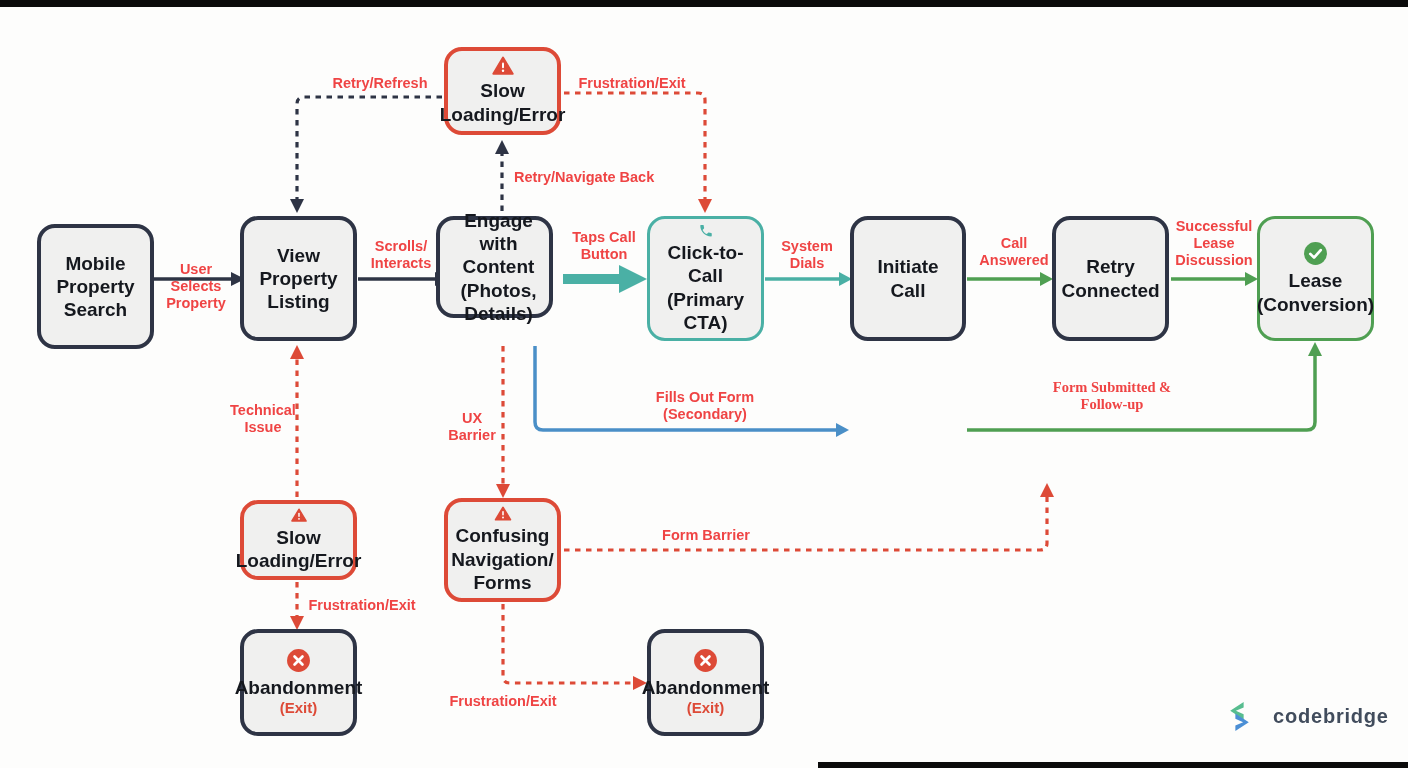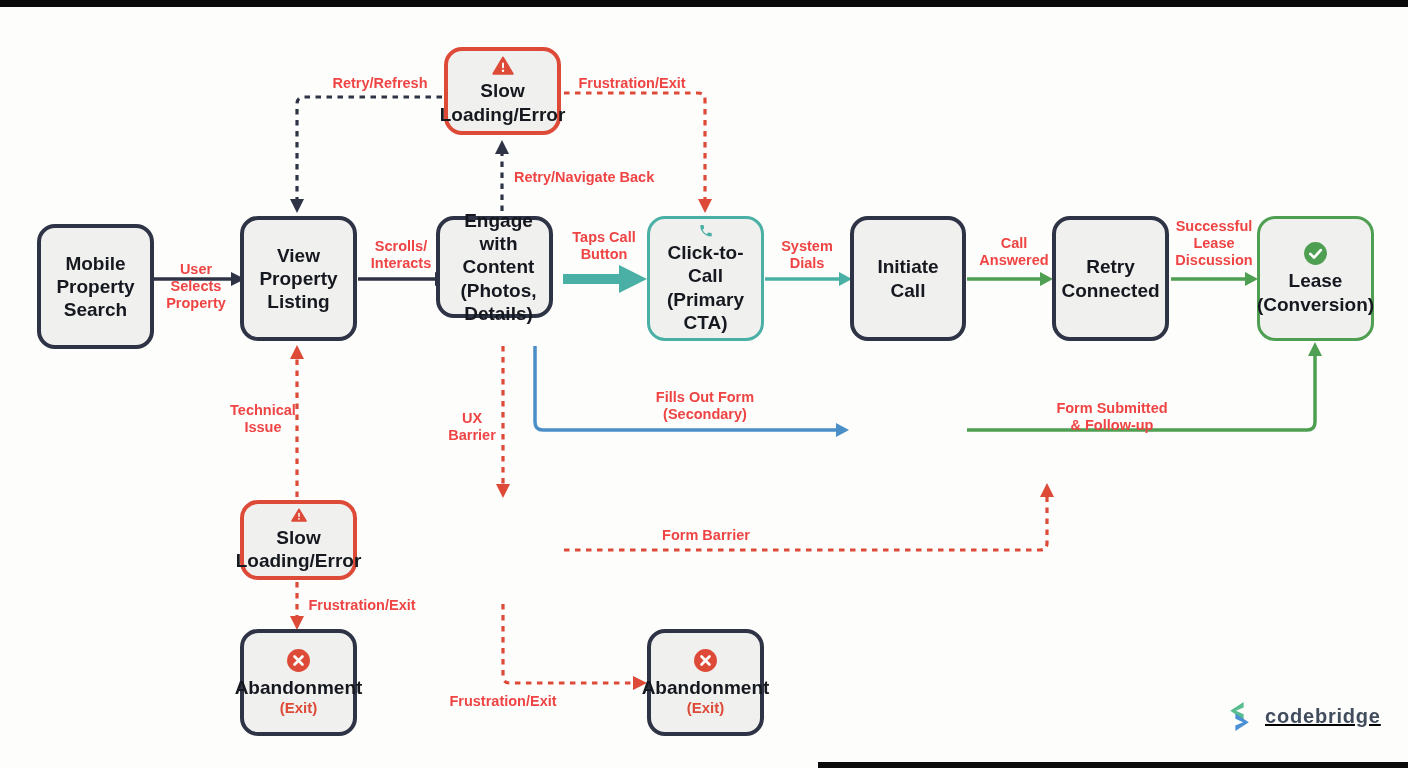--- a/index.html
+++ b/index.html
@@ -18,21 +18,21 @@
   .node .lbl{font-weight:700;font-size:19px;line-height:1.22;color:#15181e;}
   .node .sub{font-weight:700;font-size:15px;line-height:1.22;color:#dd4a37;display:block;}
   .node.red{border-color:#dd4a37;border-width:4px;}
   .node.teal{border-color:#4ab0a5;border-width:3.5px;}
   .node.green{border-color:#4f9f52;border-width:3.5px;}
   .elabel{
     position:absolute;font-size:14.5px;font-weight:600;color:#ef4444;
     line-height:1.18;text-align:center;
   }
   .elabel.left{text-align:left;}
-  #logo{position:absolute;left:1226px;top:701px;display:flex;align-items:center;gap:12px;text-decoration:underline;}
+  #logo{position:absolute;left:1226px;top:701px;display:flex;align-items:center;gap:20px;}
   #logo .word{font-size:20px;font-weight:700;color:#414c5c;letter-spacing:0.8px;}
   .icn{display:block;}
 </style>
 </head>
 <body>
 <div id="stage">
 
   <div class="frame-bar" style="left:0;top:0;width:1408px;height:7px;"></div>
   <div class="frame-bar" style="left:818px;top:762px;width:590px;height:6px;"></div>
 
@@ -166,20 +166,28 @@
 
   <div class="node red" style="left:240px;top:500px;width:117px;height:80px;">
     <svg class="icn" width="20" height="18" viewBox="0 0 24 22">
       <path d="M12 2 L22.5 19.5 H1.5 Z" fill="#dd4a37" stroke="#dd4a37" stroke-width="2.5" stroke-linejoin="round"></path>
       <rect x="10.9" y="7.2" width="2.2" height="6.2" rx="1.1" fill="#fff"></rect>
       <circle cx="12" cy="16.3" r="1.35" fill="#fff"></circle>
     </svg>
     <span class="lbl">Slow Loading/Error</span>
   </div>
 
+  <div class="node red" style="left:444px;top:498px;width:117px;height:104px;">
+    <svg class="icn" width="22" height="20" viewBox="0 0 24 22">
+      <path d="M12 2 L22.5 19.5 H1.5 Z" fill="#dd4a37" stroke="#dd4a37" stroke-width="2.5" stroke-linejoin="round"></path>
+      <rect x="10.9" y="7.2" width="2.2" height="6.2" rx="1.1" fill="#fff"></rect>
+      <circle cx="12" cy="16.3" r="1.35" fill="#fff"></circle>
+    </svg>
+    <span class="lbl">Confusing Navigation/ Forms</span>
+  </div>
 
   <div class="node" style="left:240px;top:629px;width:117px;height:107px;">
     <svg class="icn" width="25" height="25" viewBox="0 0 24 24">
       <circle cx="12" cy="12" r="11" fill="#dd4a37"></circle>
       <path d="M8.2 8.2 L15.8 15.8 M15.8 8.2 L8.2 15.8" stroke="#fff" stroke-width="2.6" stroke-linecap="round"></path>
     </svg>
     <span class="lbl">Abandonment</span>
     <span class="sub" style="margin-top:-3px;">(Exit)</span>
   </div>
 
@@ -197,21 +205,21 @@
   <div class="elabel" style="left:563px;top:229px;width:82px;">Taps Call Button</div>
   <div class="elabel" style="left:768px;top:238px;width:78px;">System Dials</div>
   <div class="elabel" style="left:966px;top:235px;width:96px;">Call Answered</div>
   <div class="elabel" style="left:1169px;top:218px;width:90px;">Successful Lease Discussion</div>
   <div class="elabel" style="left:328px;top:75px;width:104px;">Retry/Refresh</div>
   <div class="elabel" style="left:574px;top:75px;width:116px;">Frustration/Exit</div>
   <div class="elabel left" style="left:514px;top:169px;width:170px;">Retry/Navigate Back</div>
   <div class="elabel" style="left:224px;top:402px;width:78px;">Technical Issue</div>
   <div class="elabel" style="left:443px;top:410px;width:58px;">UX Barrier</div>
   <div class="elabel" style="left:638px;top:389px;width:134px;">Fills Out Form (Secondary)</div>
-  <div class="elabel" style="left:1052px;top:400px;width:120px;">Form Submitted &amp; Follow-up</div>
+  <div class="elabel" style="left:1052px;top:379px;width:120px;font-family:Liberation Serif, serif;">Form Submitted &amp; Follow-up</div>
   <div class="elabel" style="left:648px;top:527px;width:116px;">Form Barrier</div>
   <div class="elabel" style="left:306px;top:597px;width:112px;">Frustration/Exit</div>
   <div class="elabel" style="left:444px;top:693px;width:118px;">Frustration/Exit</div>
 
   <div id="logo">
     <svg class="icn" width="27" height="31" viewBox="0 0 26 30">
       <polygon points="17,1 4,9.5 17,18 17,12.8 9.5,9.5 17,6.2" fill="#57bd8f"></polygon>
       <polygon points="9,12 22,20.5 9,29 9,23.8 16.5,20.5 9,17.2" fill="#4b8fd5"></polygon>
     </svg>
     <span class="word">codebridge</span>

